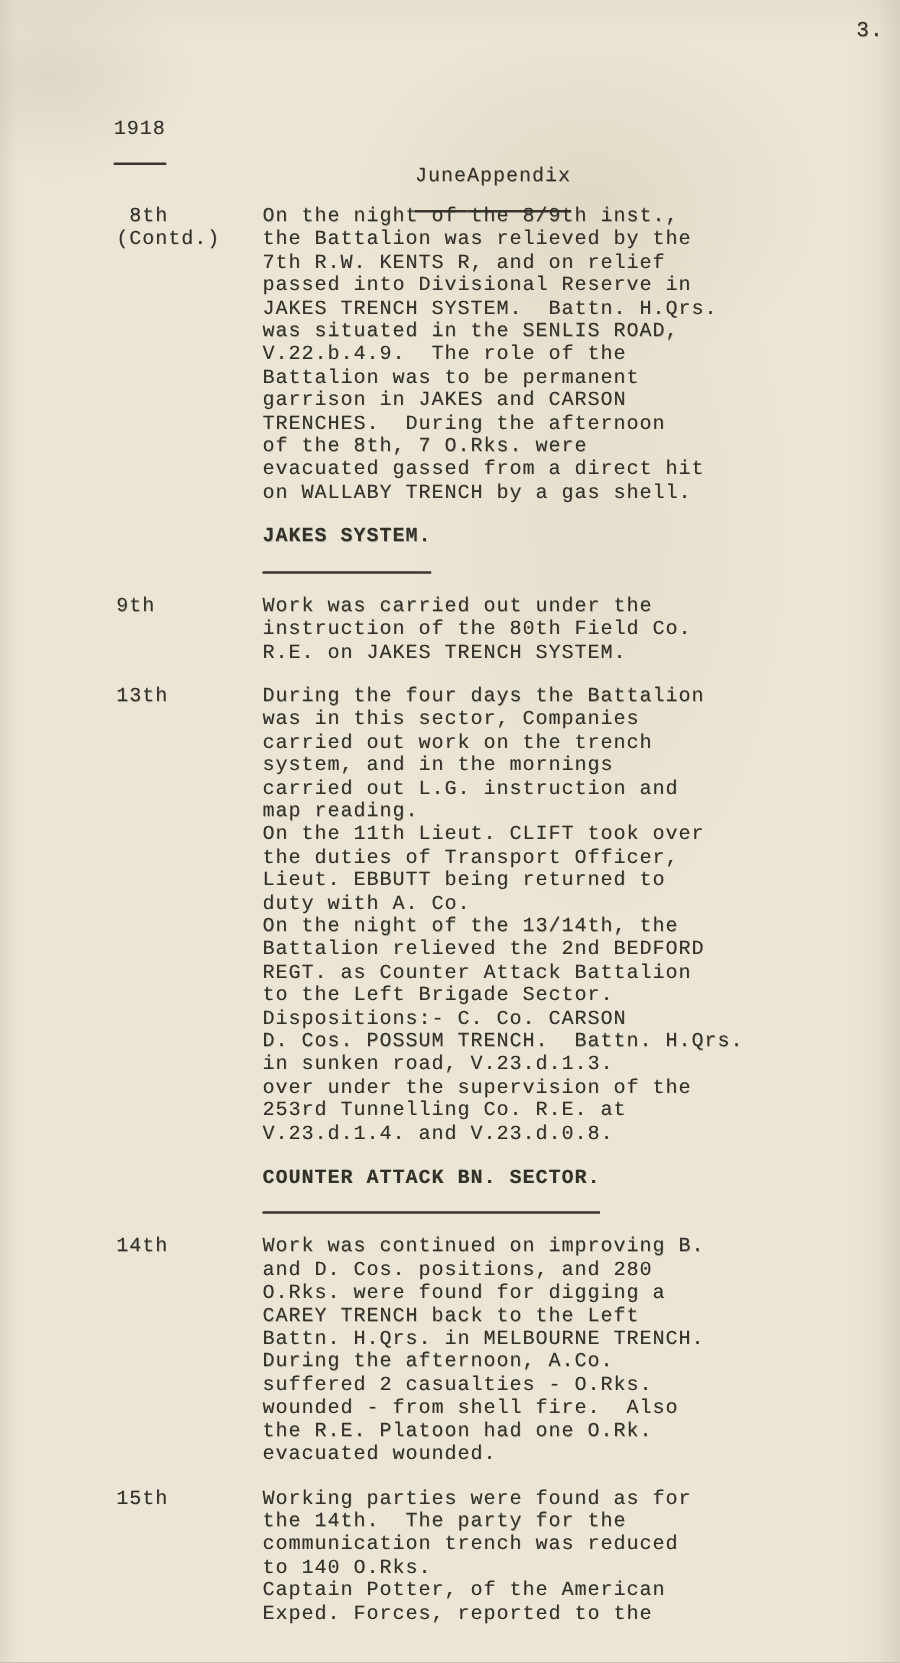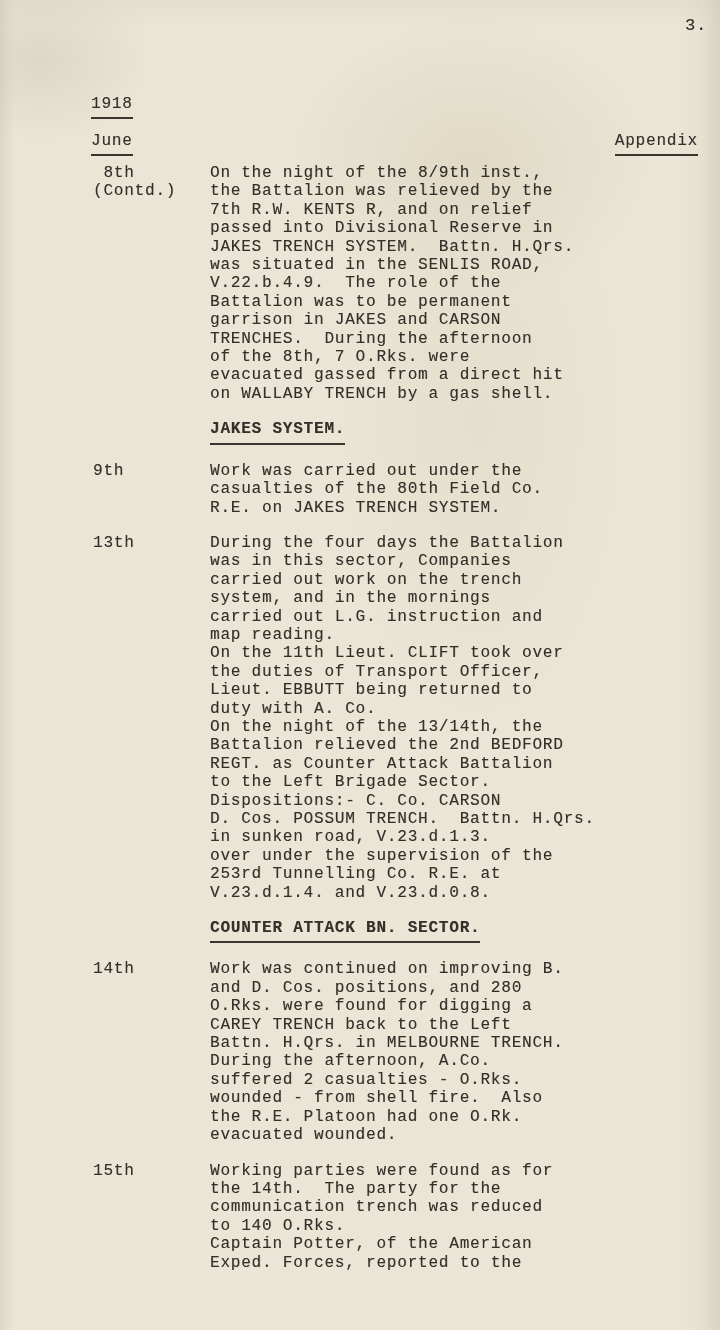--- a/index.html
+++ b/index.html
@@ -32,35 +32,35 @@
   }
   .page-number {
     position: absolute;
     top: 17px;
     right: 13px;
     font-size: 17px;
   }
   .underlined {
     display: inline-block;
     border-bottom: 2px solid #3a362f;
-    padding-bottom: 4px;
+    padding-bottom: 18px;
   }
   .hdr-year {
     position: absolute;
     top: 94px;
     left: 91px;
     font-size: 17px;
   }
   .hdr-row {
     position: absolute;
     top: 132px;
     left: 91px;
     right: 22px;
     display: flex;
-    justify-content: space-between;
+    justify-content: center;
     font-size: 17px;
   }
   .diary {
     position: absolute;
     top: 164px;
     left: 93px;
     width: 605px;
   }
   .entry {
     display: flex;
@@ -118,21 +118,21 @@
           <div class="txt">on WALLABY TRENCH by a gas shell.</div>
         </div>
       </div>
       <div class="section-heading"><span class="underlined txt">JAKES SYSTEM.</span></div>
       <div class="entry">
         <div class="date-col">
           <div class="txt">9th</div>
         </div>
         <div class="body-col">
           <div class="txt">Work was carried out under the</div>
-          <div class="txt">casualties of the 80th Field Co.</div>
+          <div class="txt">instruction of the 80th Field Co.</div>
           <div class="txt">R.E. on JAKES TRENCH SYSTEM.</div>
         </div>
       </div>
       <div class="entry">
         <div class="date-col">
           <div class="txt">13th</div>
         </div>
         <div class="body-col">
           <div class="txt">During the four days the Battalion</div>
           <div class="txt">was in this sector, Companies</div>

